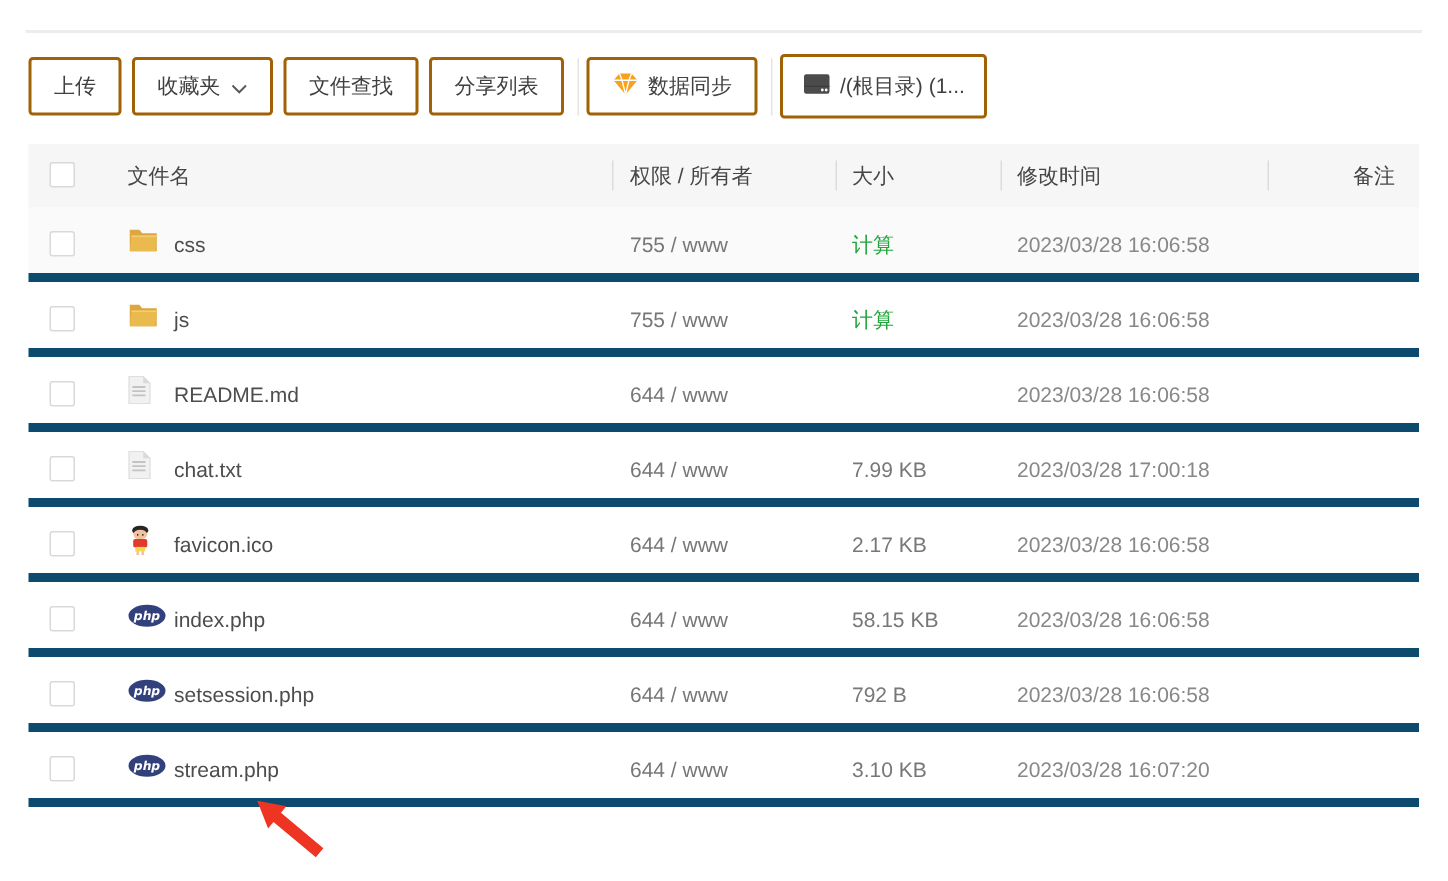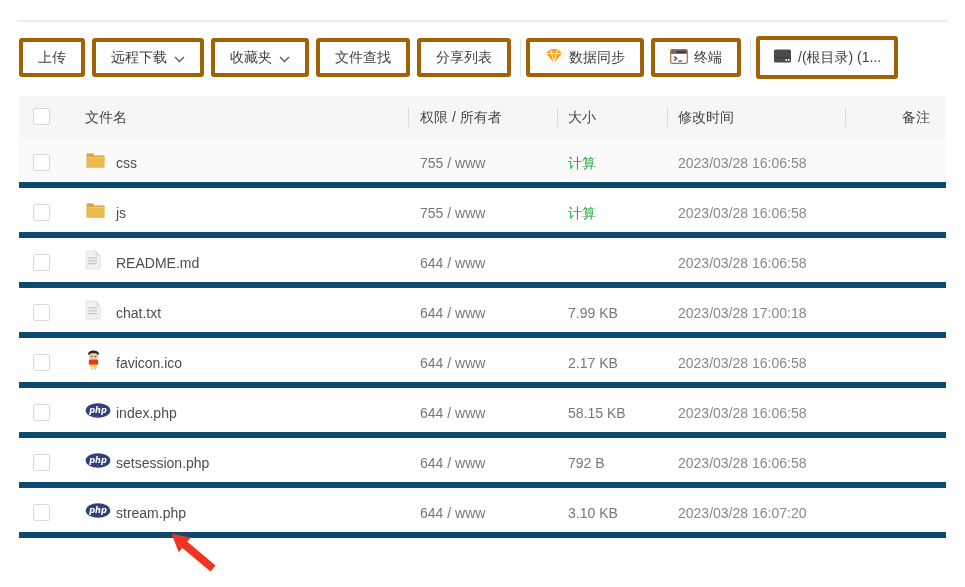--- a/index.html
+++ b/index.html
@@ -7,21 +7,21 @@
   .page {
     position:relative; width:965px; height:587px; background:#fff; overflow:hidden;
     font-family:"Liberation Sans","DejaVu Sans",sans-serif; font-size:14px; color:#444;
   }
   .top-rule { position:absolute; left:17px; top:20px; width:931px; height:2px; background:#ededed; }
 
   
   .toolbar { position:absolute; left:19px; top:36px; height:43px; display:flex; align-items:center; }
   .tbtn {
     display:inline-flex; align-items:center; gap:6px; height:39px; padding:0 15px;
-    background:#fff; border:4px solid #a16207; border-radius:3px; cursor:pointer;
+    background:#fff; border:2px solid #a16207; border-radius:3px; cursor:pointer;
     font-family:inherit; font-size:14px; color:#404040; margin-right:7px; white-space:nowrap;
   }
   .tbtn:last-child { margin-right:0; }
   .tbtn.tall { height:43px; padding:0 13px; }
   .tsep { width:1px; height:38px; background:#e4e4e4; margin:0 5px 0 2px; flex:0 0 1px; }
   .chev { display:inline-block; margin-left:1px; }
 
   
   .ftable { position:absolute; left:19px; top:96px; width:927px; }
   .thead { position:relative; height:42px; background:#f6f6f6; }
@@ -52,55 +52,38 @@
 <body>
 
 <div class="page">
   <div class="top-rule"></div>
 
   <div class="toolbar">
     <button class="tbtn">
       <span>上传</span>
     </button>
     <button class="tbtn">
-      <span>远程下载</span>
-      <span class="chev"><svg width="11" height="7" viewBox="0 0 11 7">
-            <polyline points="1,1 5.5,5.5 10,1" fill="none" stroke="#5a5a5a" stroke-width="1.3"></polyline>
-          </svg></span>
-    </button>
-    <button class="tbtn">
       <span>收藏夹</span>
       <span class="chev"><svg width="11" height="7" viewBox="0 0 11 7">
             <polyline points="1,1 5.5,5.5 10,1" fill="none" stroke="#5a5a5a" stroke-width="1.3"></polyline>
           </svg></span>
     </button>
     <button class="tbtn">
       <span>文件查找</span>
     </button>
     <button class="tbtn">
       <span>分享列表</span>
     </button>
     <span class="tsep"></span>
     <button class="tbtn">
       <span><svg width="18" height="16" viewBox="0 0 18 16">
             <polygon points="1,5.5 5,1 13,1 17,5.5 9,15" fill="var(--gem-orange,#f7a21b)"></polygon>
             <path d="M1,5.5 H17 M5,1 L6.7,5.5 L9,15 M13,1 L11.3,5.5 L9,15" stroke="#fff" stroke-width="0.9" fill="none"></path>
           </svg></span>
       <span>数据同步</span>
-    </button>
-    <button class="tbtn">
-      <span><svg width="18" height="15" viewBox="0 0 18 15">
-            <rect x="0.7" y="0.7" width="16.6" height="13.6" rx="1.2" fill="#fff" stroke="#b5693c" stroke-width="1.2"></rect>
-            <rect x="1.3" y="1.3" width="15.4" height="3.4" fill="#3f3f3f"></rect>
-            <circle cx="3" cy="3" r="0.7" fill="#f0a030"></circle>
-            <circle cx="5.2" cy="3" r="0.7" fill="#d8d8d8"></circle>
-            <path d="M4.2,7.6 L6.8,9.6 L4.2,11.6" fill="none" stroke="#3f3f3f" stroke-width="1.2"></path>
-            <line x1="8.3" y1="12" x2="12" y2="12" stroke="#3f3f3f" stroke-width="1.2"></line>
-          </svg></span>
-      <span>终端</span>
     </button>
     <span class="tsep"></span>
     <button class="tbtn tall">
       <span><svg width="19" height="16" viewBox="0 0 19 16">
             <path d="M2.5,1.5 H16.5 A1.5,1.5 0 0 1 18,3 V13 A1.5,1.5 0 0 1 16.5,14.5 H2.5 A1.5,1.5 0 0 1 1,13 V3 A1.5,1.5 0 0 1 2.5,1.5 Z" fill="#4b4b4b"></path>
             <line x1="1" y1="9.5" x2="18" y2="9.5" stroke="#3a3a3a" stroke-width="0.8"></line>
             <circle cx="13.2" cy="12" r="0.95" fill="#fff"></circle>
             <circle cx="15.8" cy="12" r="0.95" fill="#fff"></circle>
           </svg></span>
       <span>/(根目录) (1...</span>

